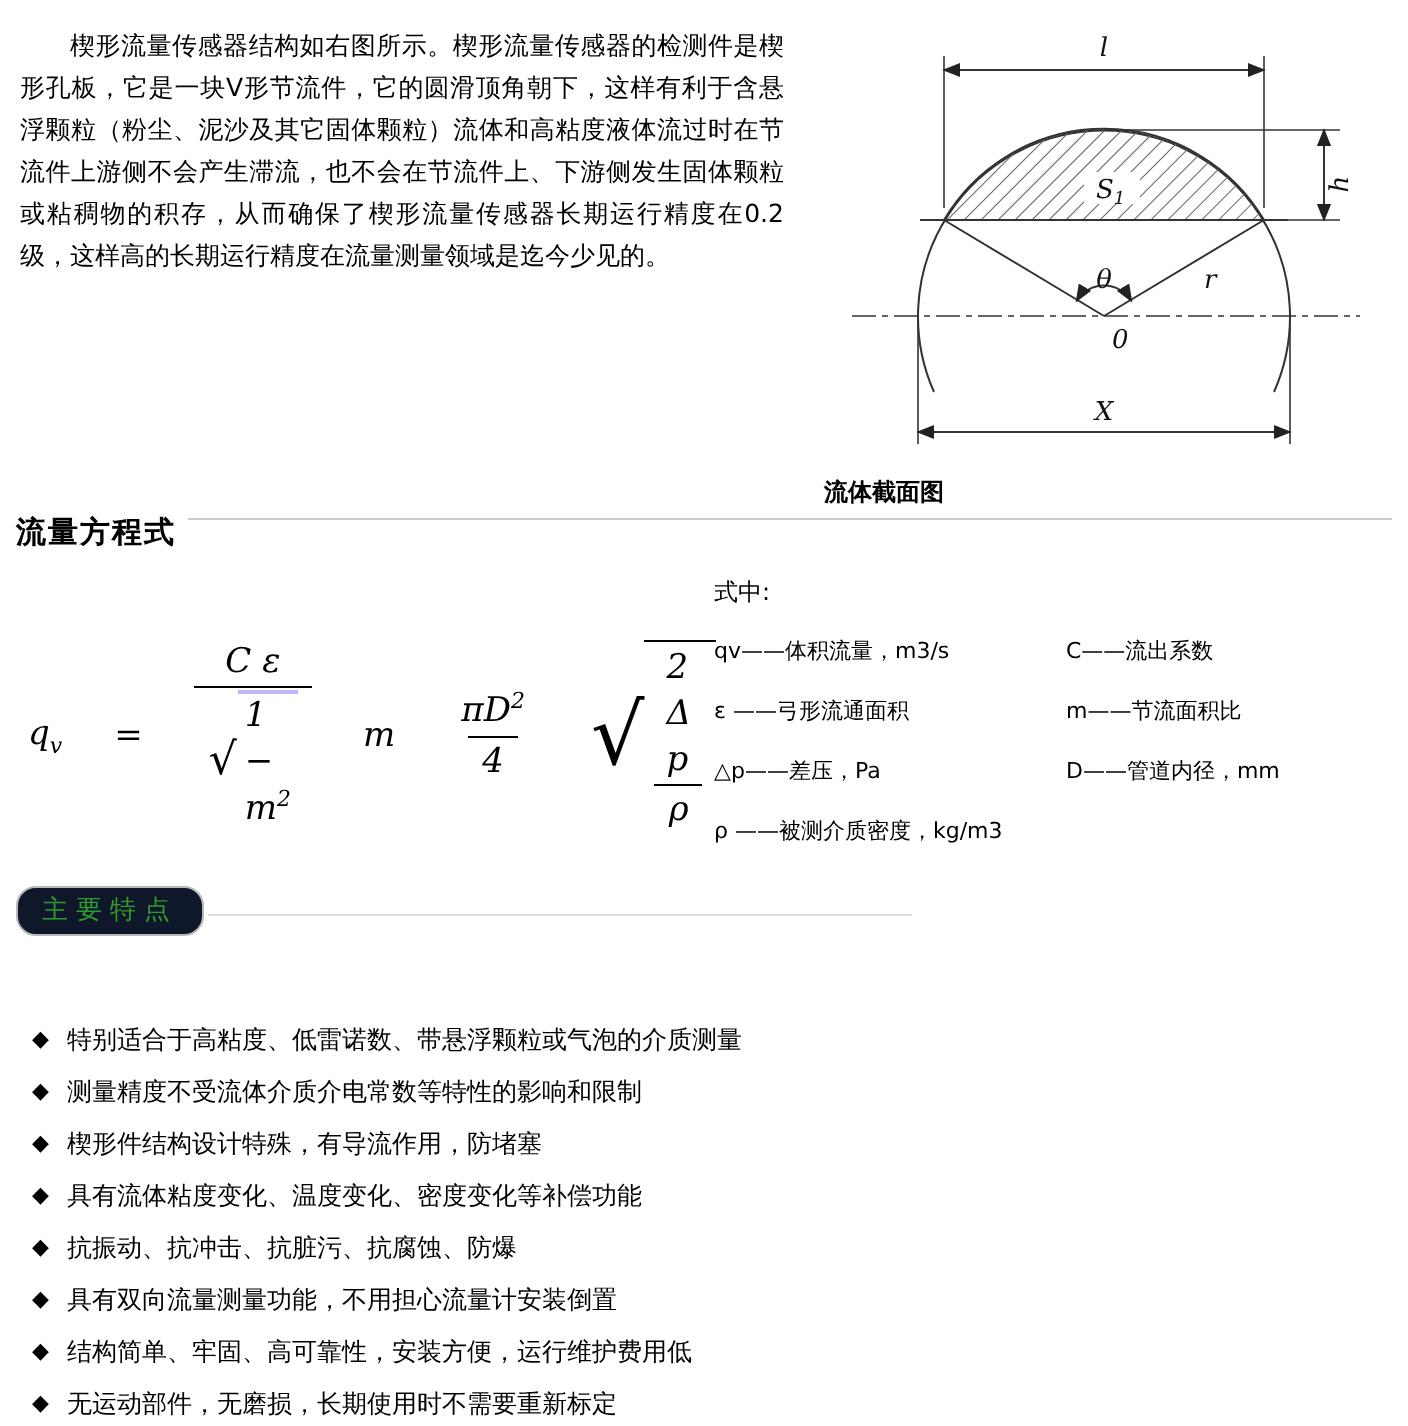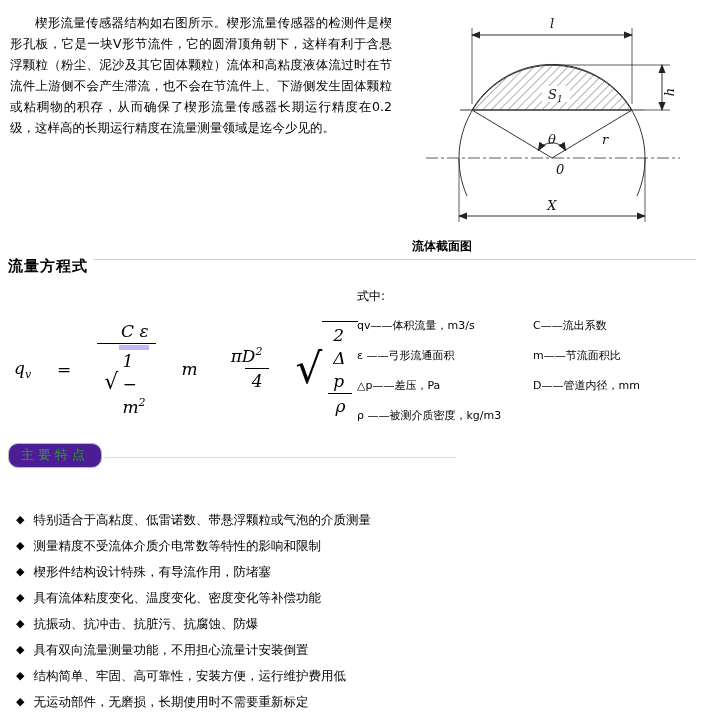--- a/index.html
+++ b/index.html
@@ -31,39 +31,39 @@
   
   .eq-row { display:flex; margin-top:10px; }
   .formula-col { width:345px; padding-top:34px; padding-left:6px; }
   .formula {
     display:flex; align-items:center; gap:26px;
     font-family:"DejaVu Serif","Liberation Serif",serif;
     font-size:17px; font-style:italic;
   }
   .formula sup { font-size:11px; }
   .formula sub { font-size:11px; }
-  .frac { display:inline-flex; flex-direction:column; align-items:flex-end; line-height:1.35; }
+  .frac { display:inline-flex; flex-direction:column; align-items:center; line-height:1.35; }
   .frac .num { padding:0 7px; }
   .frac .den { border-top:1px solid #000; padding:1px 7px 0 7px; display:inline-flex; align-items:center; }
   .rad { font-style:normal; font-size:22px; line-height:1; margin-right:1px; }
-  .radicand { border-top:5px solid #c4b5fd; padding:0 3px; }
+  .radicand { border-top:2px solid #c4b5fd; padding:0 3px; }
   .sqrt-big { display:inline-flex; align-items:center; }
   .rad-big { font-style:normal; font-size:42px; font-weight:200; line-height:1; }
   .radicand-frac { border-top:1.5px solid #000; padding:2px 6px 0 4px; }
 
   .defs { flex:1; padding-top:2px; padding-left:4px; }
   .where { font-size:12px; margin-bottom:13px; }
   .defs-grid { display:grid; grid-template-columns:176px auto; row-gap:15px; font-size:11px; }
   .defs-grid span { white-space:nowrap; }
 
   
   .features-head { display:flex; align-items:center; margin-top:20px; width:448px; }
   .pill {
     border:1px solid #b9b9b9; border-radius:10px; padding:2px 12px 3px 12px;
-    font-size:13px; color:#2e9b2e; letter-spacing:4px; white-space:nowrap; background:#4c1d95;
+    font-size:13px; color:#2e9b2e; letter-spacing:4px; white-space:nowrap; background:#0f172a;
   }
   .pill-line { flex:1; border-top:1px solid #ddd; margin-left:2px; margin-top:4px; }
 
   .features-list { margin-top:42px; padding-left:8px; }
   .feature { display:flex; align-items:flex-start; margin-bottom:6px; font-size:12.5px; line-height:20px; }
   .bullet { margin-right:9px; font-size:11px; line-height:20px; }
 </style>
 </head>
 <body>
 

